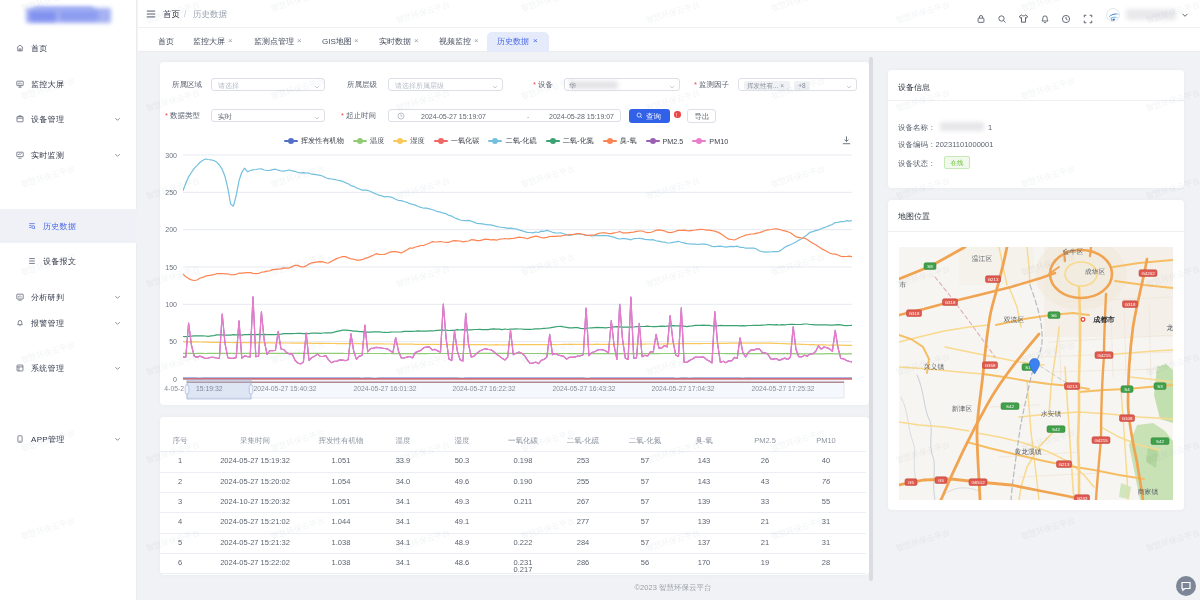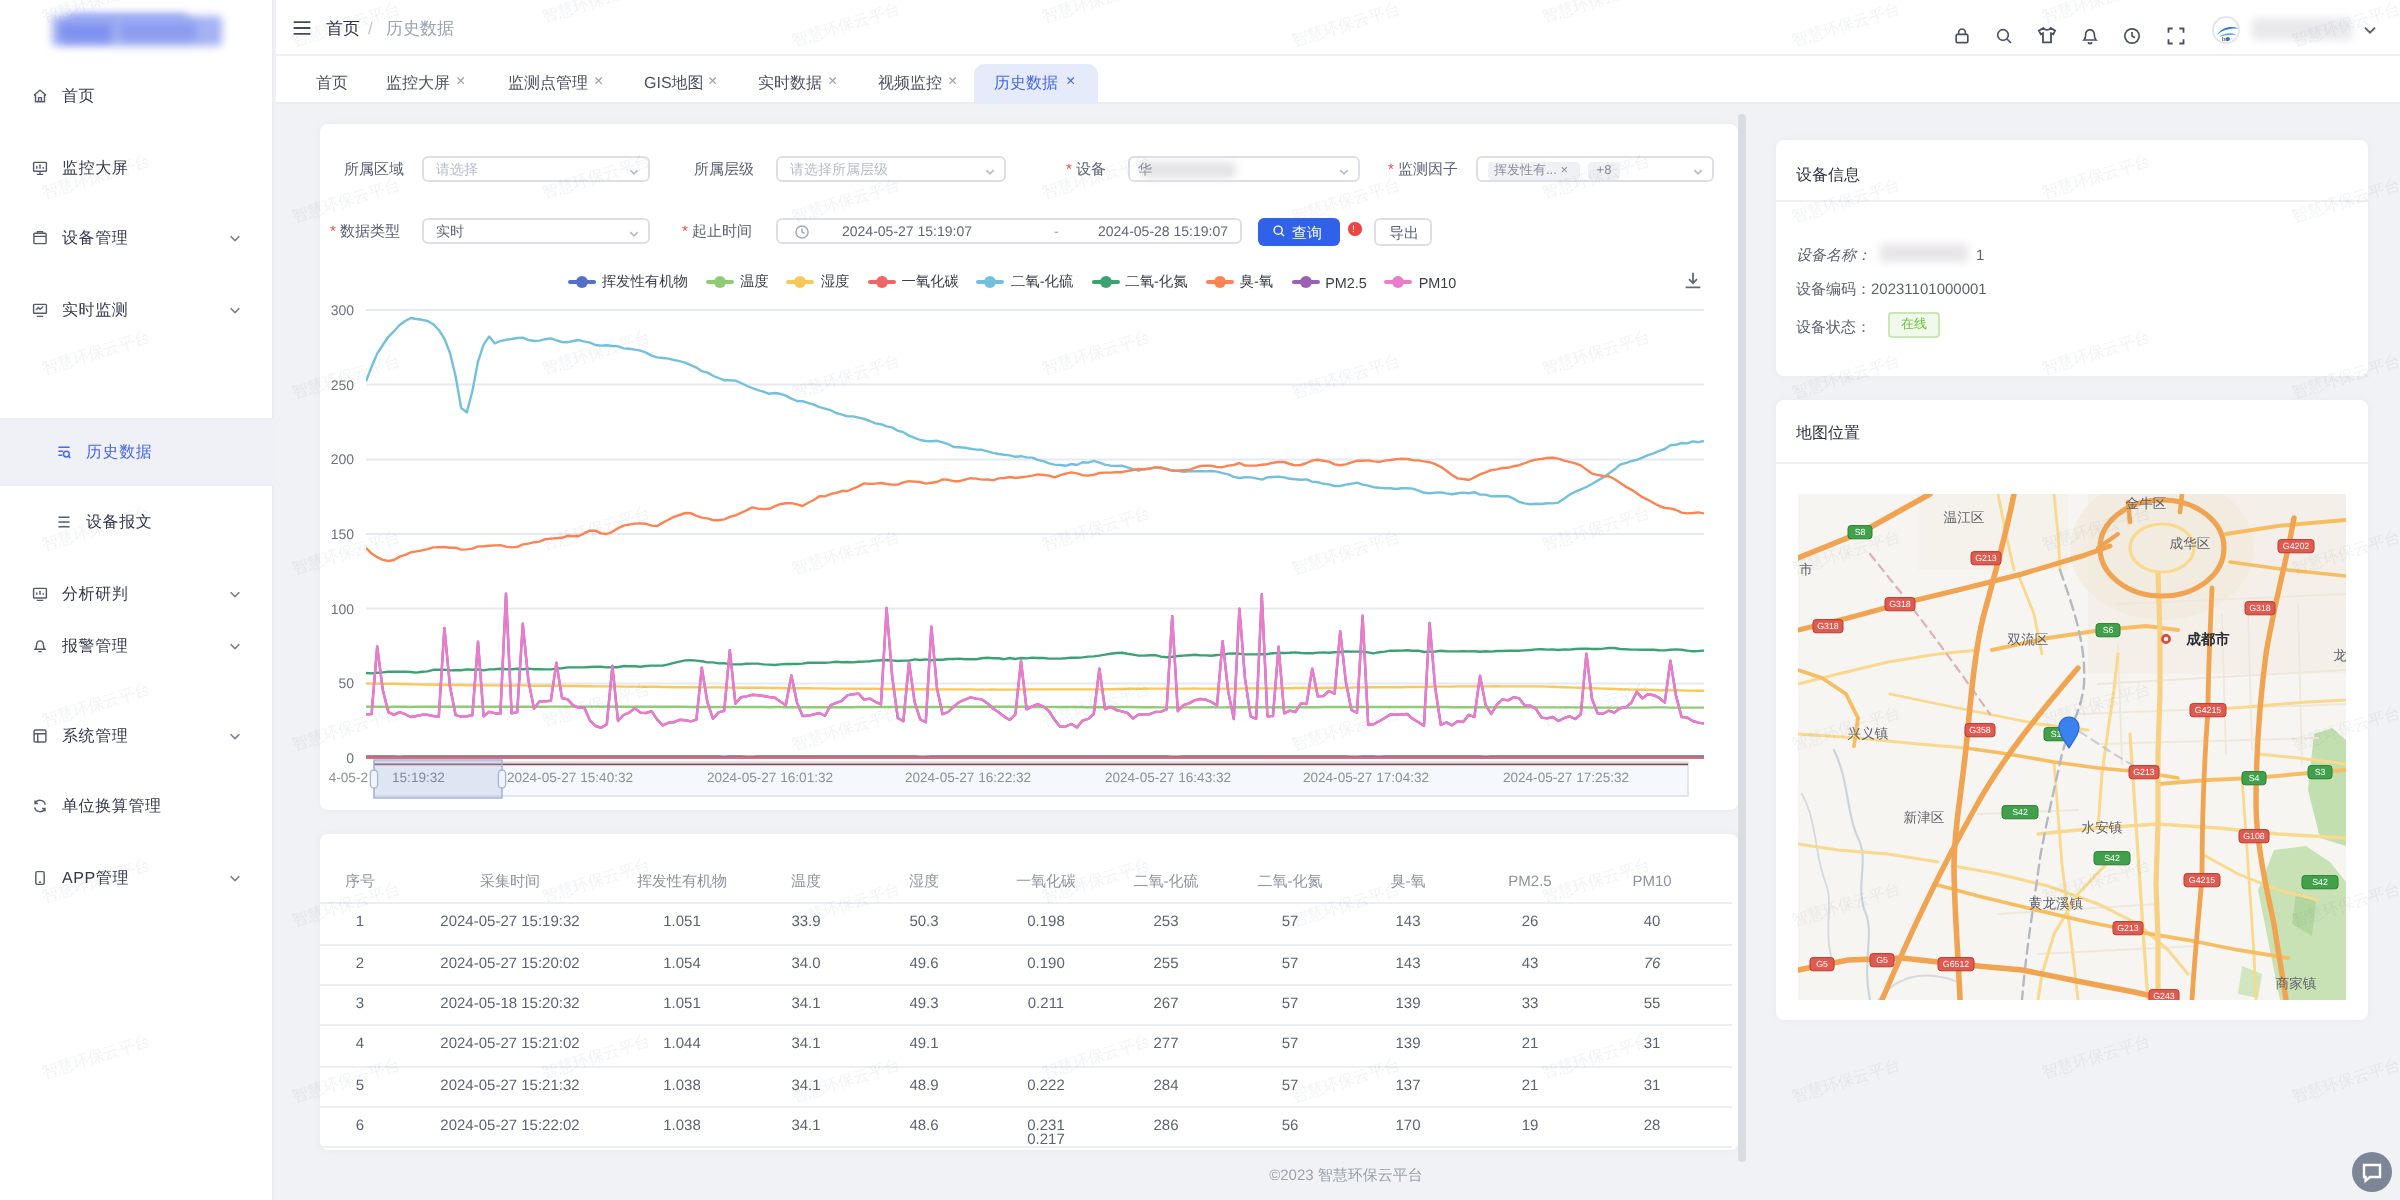--- a/index.html
+++ b/index.html
@@ -135,29 +135,20 @@
           <rect x="1.3" y="1.3" width="7.4" height="7.4" rx="0.8"></rect>
           <path d="M1.3 3.6h7.4M3.6 3.6v5.1"></path>
         </svg>
       </span>
       <span class="txt">系统管理</span>
       <span class="chev">
         <svg viewBox="0 0 8 8" width="7" height="7" fill="none" stroke="currentColor" stroke-width="1">
           <path d="M1.5 3 4 5.5 6.5 3"></path>
         </svg>
       </span>
-    </div>
-    <div class="mi" style="top:386px;">
-      <span class="ico">
-        <svg viewBox="0 0 10 10" width="8" height="8" fill="none" stroke="currentColor" stroke-width="0.9">
-          <path d="M8.3 4.2A3.4 3.4 0 0 0 2 3.2M1.7 5.8a3.4 3.4 0 0 0 6.3 1"></path>
-          <path d="M1.9 1.6v1.8h1.8M8.1 8.4V6.6H6.3"></path>
-        </svg>
-      </span>
-      <span class="txt">单位换算管理</span>
     </div>
     <div class="mi" style="top:421.5px;">
       <span class="ico">
         <svg viewBox="0 0 10 10" width="8" height="8" fill="none" stroke="currentColor" stroke-width="0.9">
           <rect x="2.4" y="1" width="5.2" height="8" rx="0.8"></rect>
           <path d="M4.3 7.6h1.4"></path>
         </svg>
       </span>
       <span class="txt">APP管理</span>
       <span class="chev">
@@ -426,21 +417,21 @@
 <span class="td" style="left:358px;top:476.7px;width:90px;">34.0</span>
 <span class="td" style="left:417px;top:476.7px;width:90px;">49.6</span>
 <span class="td" style="left:478px;top:476.7px;width:90px;">0.190</span>
 <span class="td" style="left:538px;top:476.7px;width:90px;">255</span>
 <span class="td" style="left:600px;top:476.7px;width:90px;">57</span>
 <span class="td" style="left:659px;top:476.7px;width:90px;">143</span>
 <span class="td" style="left:720px;top:476.7px;width:90px;">43</span>
 <span class="td" style="left:781px;top:476.7px;width:90px;font-style:italic;">76</span>
 <div class="abs" style="left:160px;top:491.9px;width:706px;height:1px;background:#ebeef5;"></div>
 <span class="td" style="left:135px;top:497.0px;width:90px;">3</span>
-<span class="td" style="left:210px;top:497.0px;width:90px;">2024-05-18 15:20:32</span>
+<span class="td" style="left:210px;top:497.0px;width:90px;">2024-10-27 15:20:32</span>
 <span class="td" style="left:296px;top:497.0px;width:90px;">1.051</span>
 <span class="td" style="left:358px;top:497.0px;width:90px;">34.1</span>
 <span class="td" style="left:417px;top:497.0px;width:90px;">49.3</span>
 <span class="td" style="left:478px;top:497.0px;width:90px;">0.211</span>
 <span class="td" style="left:538px;top:497.0px;width:90px;">267</span>
 <span class="td" style="left:600px;top:497.0px;width:90px;">57</span>
 <span class="td" style="left:659px;top:497.0px;width:90px;">139</span>
 <span class="td" style="left:720px;top:497.0px;width:90px;">33</span>
 <span class="td" style="left:781px;top:497.0px;width:90px;">55</span>
 <div class="abs" style="left:160px;top:512.2px;width:706px;height:1px;background:#ebeef5;"></div>
@@ -477,21 +468,21 @@
 <span class="td" style="left:538px;top:557.9px;width:90px;">286</span>
 <span class="td" style="left:600px;top:557.9px;width:90px;">56</span>
 <span class="td" style="left:659px;top:557.9px;width:90px;">170</span>
 <span class="td" style="left:720px;top:557.9px;width:90px;">19</span>
 <span class="td" style="left:781px;top:557.9px;width:90px;">28</span>
 <div class="abs" style="left:160px;top:573.1px;width:706px;height:1px;background:#ebeef5;"></div>
 
 <div class="card" style="left:888px;top:70px;width:296px;height:118px;"></div>
 <span class="abs" style="left:898px;top:82px;font-size:8px;color:#2f3440;">设备信息</span>
 <div class="abs" style="left:888px;top:100px;width:296px;height:1px;background:#f0f0f2;"></div>
-<span class="kv" style="left:898px;top:122.5px;font-style:italic;">设备名称：</span>
+<span class="kv" style="left:898px;top:122.5px;">设备名称：</span>
 <span class="blur" style="left:940px;top:122px;width:44px;height:9px;background:#e7e5e8;"></span>
 <span class="kv" style="left:988px;top:122.5px;">1</span>
 <span class="kv" style="left:898px;top:140px;">设备编码：20231101000001</span>
 <span class="kv" style="left:898px;top:158.5px;">设备状态：</span>
 <span class="abs" style="left:944px;top:155.5px;width:26px;height:13px;background:#f0f9eb;border:1px solid #c9e8b7;border-radius:2px;font-size:6.5px;color:#67c23a;text-align:center;line-height:12px;">在线</span>
 <div class="card" style="left:888px;top:200px;width:296px;height:310px;"></div>
 <span class="abs" style="left:898px;top:211px;font-size:8px;color:#2f3440;">地图位置</span>
 <div class="abs" style="left:888px;top:231px;width:296px;height:1px;background:#f0f0f2;"></div>
 <svg class="abs" style="left:899px;top:247px;" width="274" height="253" viewBox="0 0 274 253">
 

